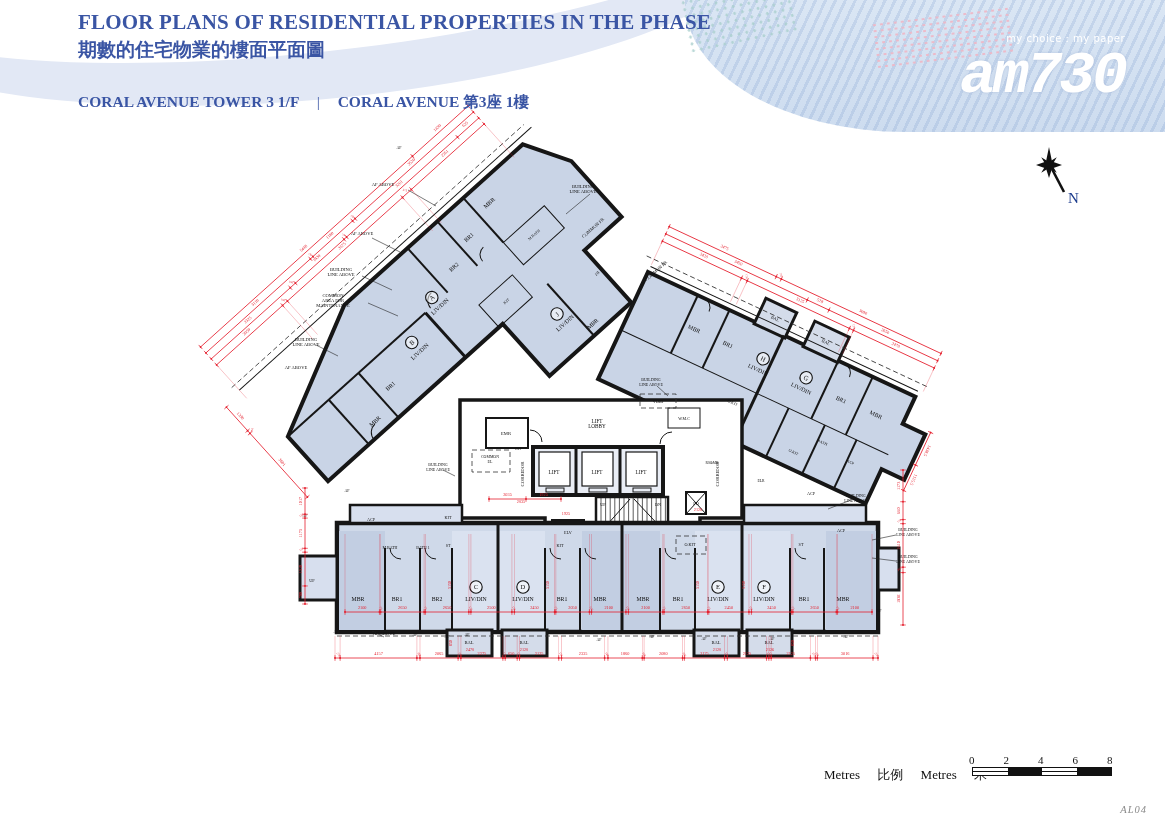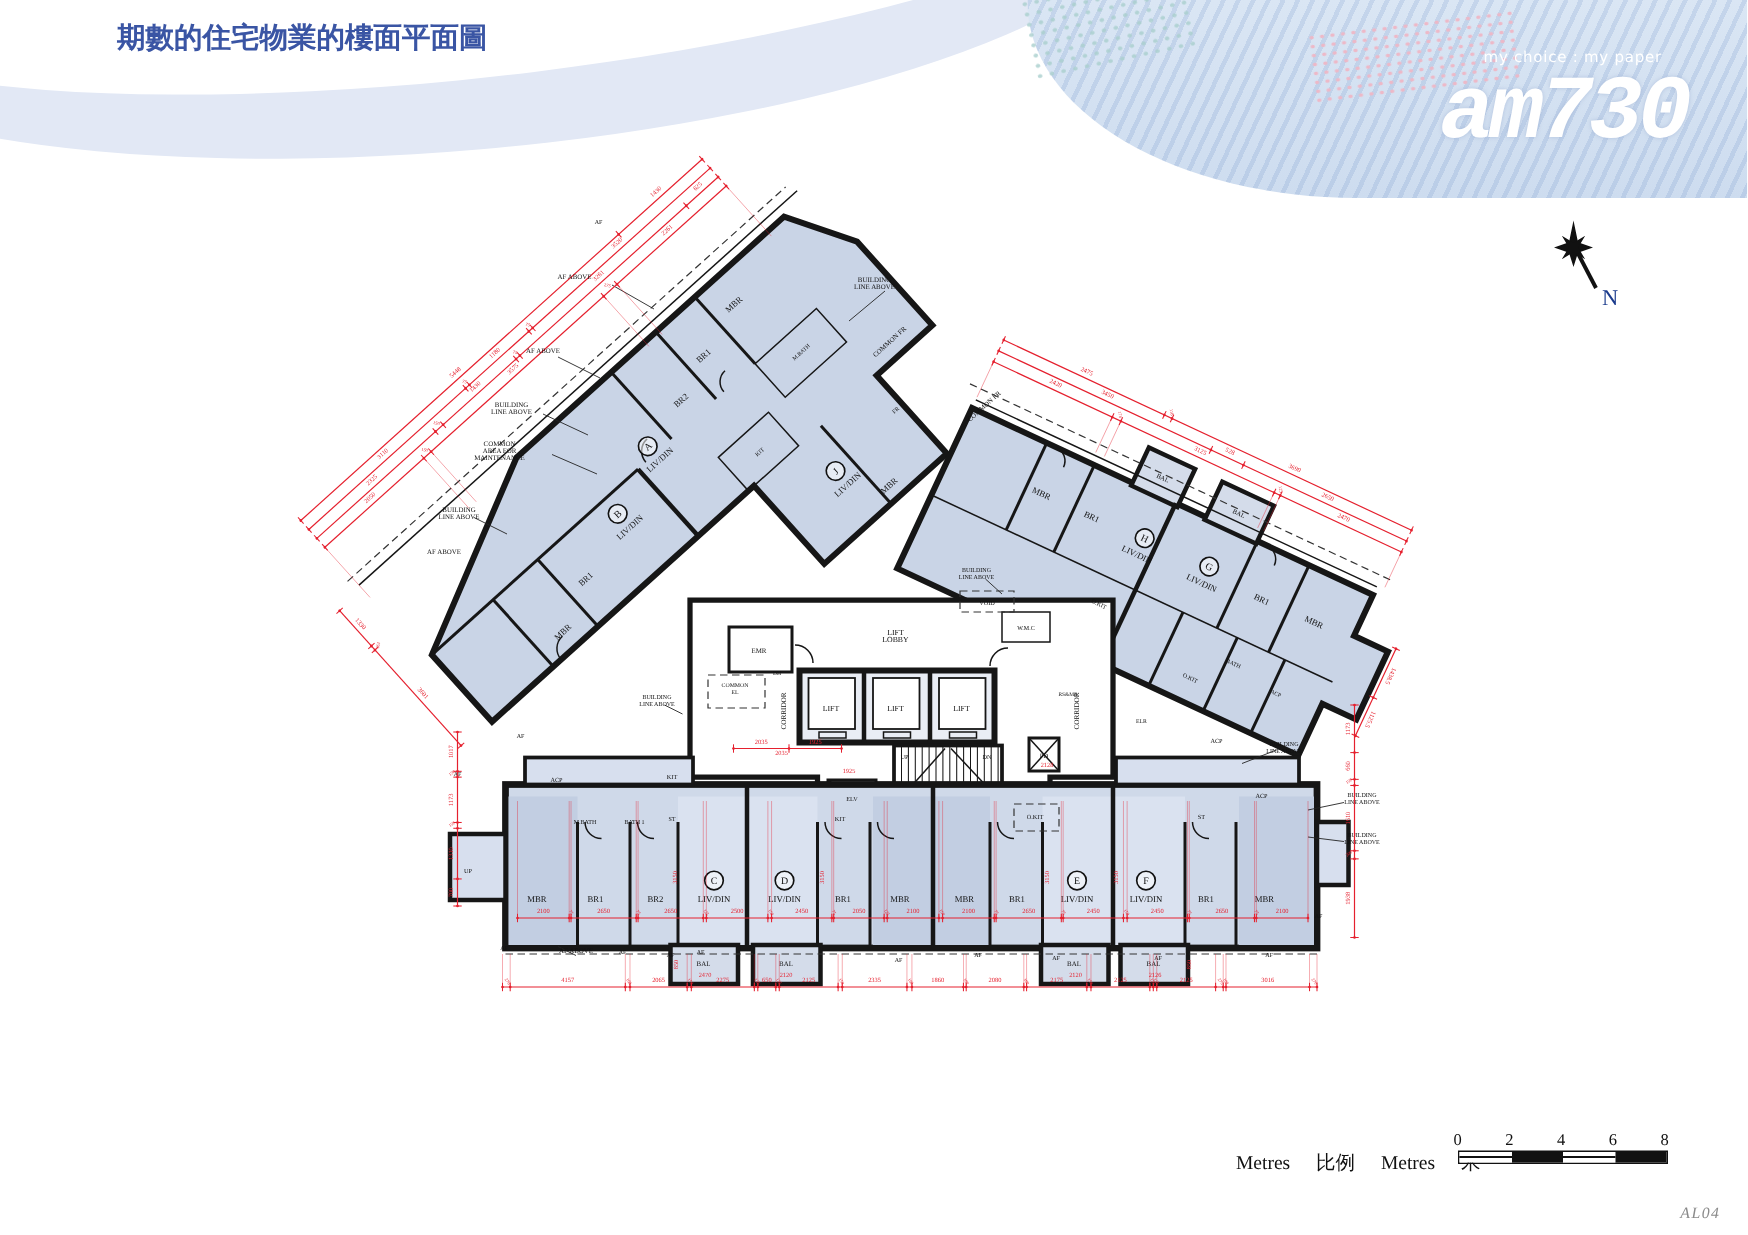--- a/index.html
+++ b/index.html
@@ -14,21 +14,21 @@
      background:
        repeating-linear-gradient(115deg, rgba(110,145,200,.20) 0 3px, rgba(255,255,255,0) 3px 9px),
        linear-gradient(#dae6f4,#cddcef);
      border-bottom-left-radius:220px 130px;}
   .bg-dots{position:absolute;left:873px;top:14px;width:138px;height:48px;
      background-image:radial-gradient(#eeb7c6 1.1px, rgba(0,0,0,0) 1.7px);
      background-size:7px 6px;transform:rotate(-7deg);opacity:.95;}
   .bg-teal{position:absolute;left:683px;top:-12px;width:112px;height:54px;
      background-image:radial-gradient(#a9cfcd 1.2px, rgba(0,0,0,0) 1.8px);
      background-size:8px 7px;transform:rotate(-12deg);opacity:.8;}
-  .logo{position:absolute;right:40px;top:34px;text-align:center;line-height:1;margin-left:36px;}
+  .logo{position:absolute;right:40px;top:34px;text-align:right;line-height:1;margin-left:36px;}
   .logo .tagline{display:block;color:#fff;font-family:"DejaVu Sans",sans-serif;
      font-size:10px;letter-spacing:.5px;margin:0 0 2px 12px;}
   .logo .brand{font-family:Liberation Mono, monospace;font-weight:bold;font-style:italic;
      font-size:60px;color:#fff;letter-spacing:-3px;
      text-shadow:0 0 3px rgba(150,170,205,.55);}
   header{position:absolute;left:78px;top:10px;z-index:3;}
   .title-en{margin:0;font-size:21px;font-weight:bold;color:var(--accent);letter-spacing:.2px;}
   .title-zh{margin:2px 0 0 0;font-size:19px;font-weight:bold;color:var(--accent);}
   .subtitle{position:absolute;left:78px;top:92px;font-size:15.5px;font-weight:bold;
      color:var(--accent);z-index:3;white-space:nowrap;}
@@ -66,22 +66,30 @@
   <div class="bg-band-right"></div>
   <div class="bg-dots"></div>
   <div class="bg-teal"></div>
 
   <div class="logo">
     <span class="tagline">my choice : my paper</span>
     <span class="brand">am730</span>
   </div>
 
   <header>
+    <h1 class="title-en">FLOOR PLANS OF RESIDENTIAL PROPERTIES IN THE PHASE</h1>
     <h2 class="title-zh">期數的住宅物業的樓面平面圖</h2>
   </header>
+  <div class="subtitle">
+    <span>CORAL AVENUE TOWER 3  1/F</span>
+    <span class="sep">|</span>
+    <span>CORAL AVENUE</span>
+    <span> </span>
+    <span>第3座 1樓</span>
+  </div>
 
   <svg id="plan-svg" class="plan" width="1165" height="823" viewBox="0 0 1165 823">
 
     <g id="g-ab" transform="rotate(-42 318 470)">
       <polygon class="unit" points="318,425 448,365 688,365 713,410 713,485 663,485 663,555 553,555 553,485 318,485"></polygon>
       <line class="wall2" x1="373" y1="425" x2="373" y2="485"></line>
       <line class="wall2" x1="413" y1="425" x2="413" y2="485"></line>
       <line class="wall2" x1="318" y1="425" x2="503" y2="425"></line>
       <line class="wall3" x1="503" y1="425" x2="503" y2="485"></line>
       <line class="wall2" x1="533" y1="365" x2="533" y2="425"></line>

